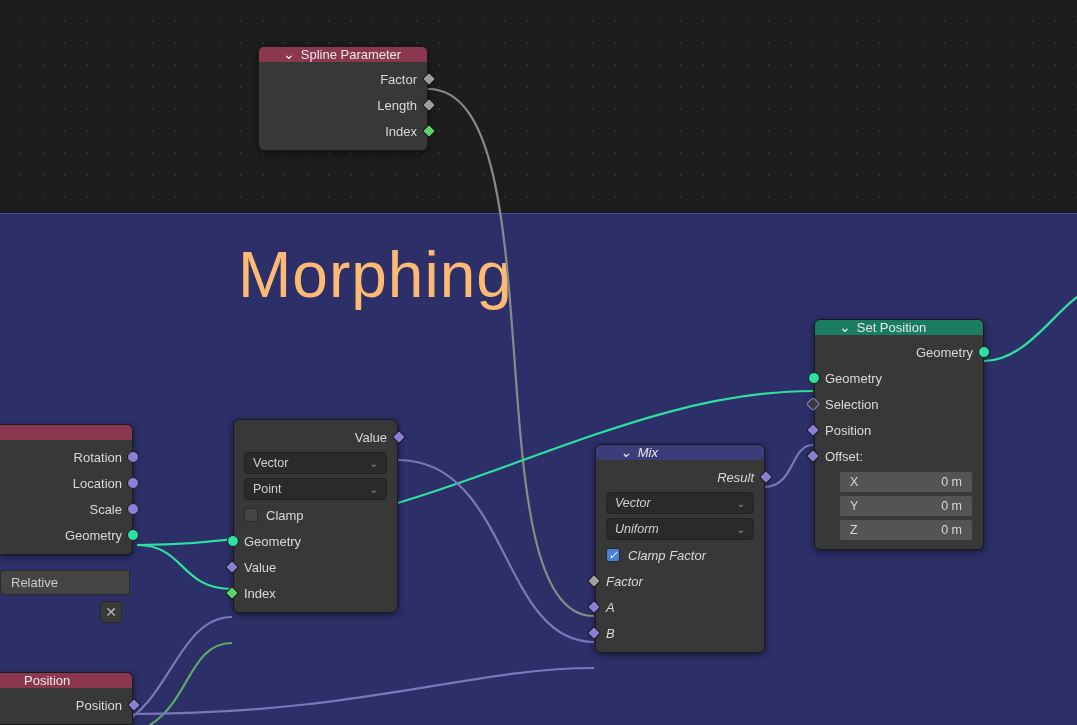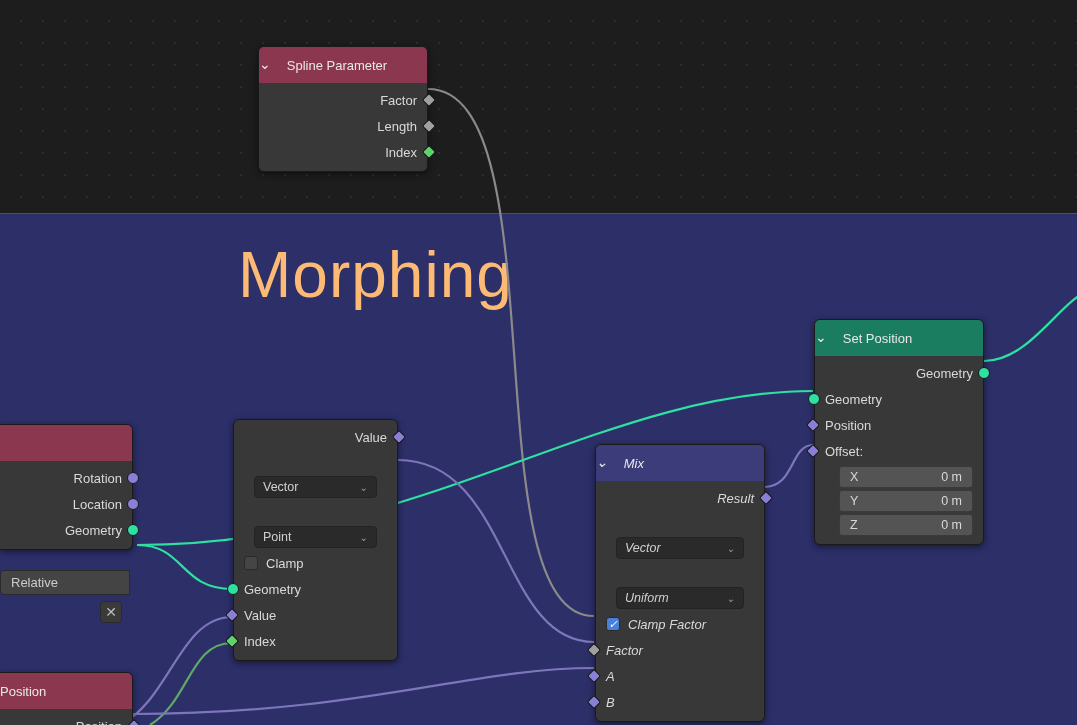--- a/index.html
+++ b/index.html
@@ -36,26 +36,26 @@
   .node {
     position: absolute;
     background: #383838;
     border: 1px solid #1a1a1a;
     border-radius: 6px;
     box-shadow: 0 2px 6px rgba(0,0,0,0.5);
     z-index: 5;
     overflow: visible;
   }
   .node-header {
-    height: 36px;
+    height: 15px;
     display: flex; align-items: center;
-    padding: 0 0;
+    padding: 0 24px;
     border-radius: 5px 5px 0 0;
     font-size: 13px; color: #e8e8e8;
-    gap: 16px;
+    gap: 6px;
   }
   .hdr-maroon { background: #8b3750; }
   .hdr-teal   { background: #1b7d60; }
   .hdr-purple { background: #3c3c7a; }
   .chevron { display:inline-block; transform: translateY(-1px); }
   .chevron::before { content:"⌄"; font-size: 14px; }
 
   .node-body { padding: 4px 0 6px 0; }
   .row {
     position: relative;
@@ -87,21 +87,21 @@
     background: #2a2a2a;
     border: 1px solid #232323;
     border-radius: 4px;
     height: 22px;
     display: flex; align-items: center; justify-content: space-between;
     padding: 0 8px;
     color: #d0d0d0; font-size: 12.5px;
     cursor: pointer;
   }
   .select .caret { font-size: 10px; color: #999; }
-  .select-row { padding: 2px 20px; margin-top: 24px; }
+  .select-row { padding: 2px 10px; }
   .checkbox-row { display:flex; align-items:center; gap:8px; padding: 4px 10px; height:26px; }
   .cb { width:14px; height:14px; border-radius:3px; background:#454545; border:1px solid #2a2a2a; display:flex; align-items:center; justify-content:center; }
   .cb.checked { background:#4a80d6; }
   .cb.checked::after { content:"✓"; color:#fff; font-size:11px; line-height:1; }
 
   
   .vec-group { padding: 2px 10px 2px 24px; display:flex; flex-direction:column; gap:2px; }
   .vec-field { background:#545454; border:1px solid #3a3a3a; border-radius:3px; height:22px; display:flex; align-items:center; justify-content:space-between; padding:0 10px; font-size:12.5px; color:#d8d8d8; }
 
   
@@ -174,20 +174,24 @@
   <div class="node-body">
     <div class="row right">
         <span>Rotation</span>
         <span class="socket out sk-purple"></span>
       </div>
     <div class="row right">
         <span>Location</span>
         <span class="socket out sk-purple"></span>
       </div>
     <div class="row right">
+        <span>Scale</span>
+        <span class="socket out sk-purple"></span>
+      </div>
+    <div class="row right">
         <span>Geometry</span>
         <span class="socket out sk-teal"></span>
       </div>
   </div>
 </div>
 <div class="relative-pill" style="left:0; top:570px; width:130px;">Relative</div>
 <div class="close-x" style="left:100px; top:601px;">✕</div>
 
 <div class="node partial-left" style="left:0; top:672px; width:133px; border-left:none; border-radius:0 6px 0 0;">
   <div class="node-header hdr-maroon" style="border-radius:0 5px 0 0;">
@@ -287,20 +291,24 @@
   <div class="node-body">
     <div class="row right">
       <span>Geometry</span>
       <span class="socket out sk-teal"></span>
     </div>
     <div class="row left">
         <span class="socket in sk-teal"></span>
         <span>Geometry</span>
       </div>
     <div class="row left">
+        <span class="socket in diamond sk-hollow"></span>
+        <span>Selection</span>
+      </div>
+    <div class="row left">
         <span class="socket in diamond sk-purple"></span>
         <span>Position</span>
       </div>
     <div class="row left">
         <span class="socket in diamond sk-purple"></span>
         <span>Offset:</span>
       </div>
     <div class="vec-group">
       <div class="vec-field">
           <span>X</span>

